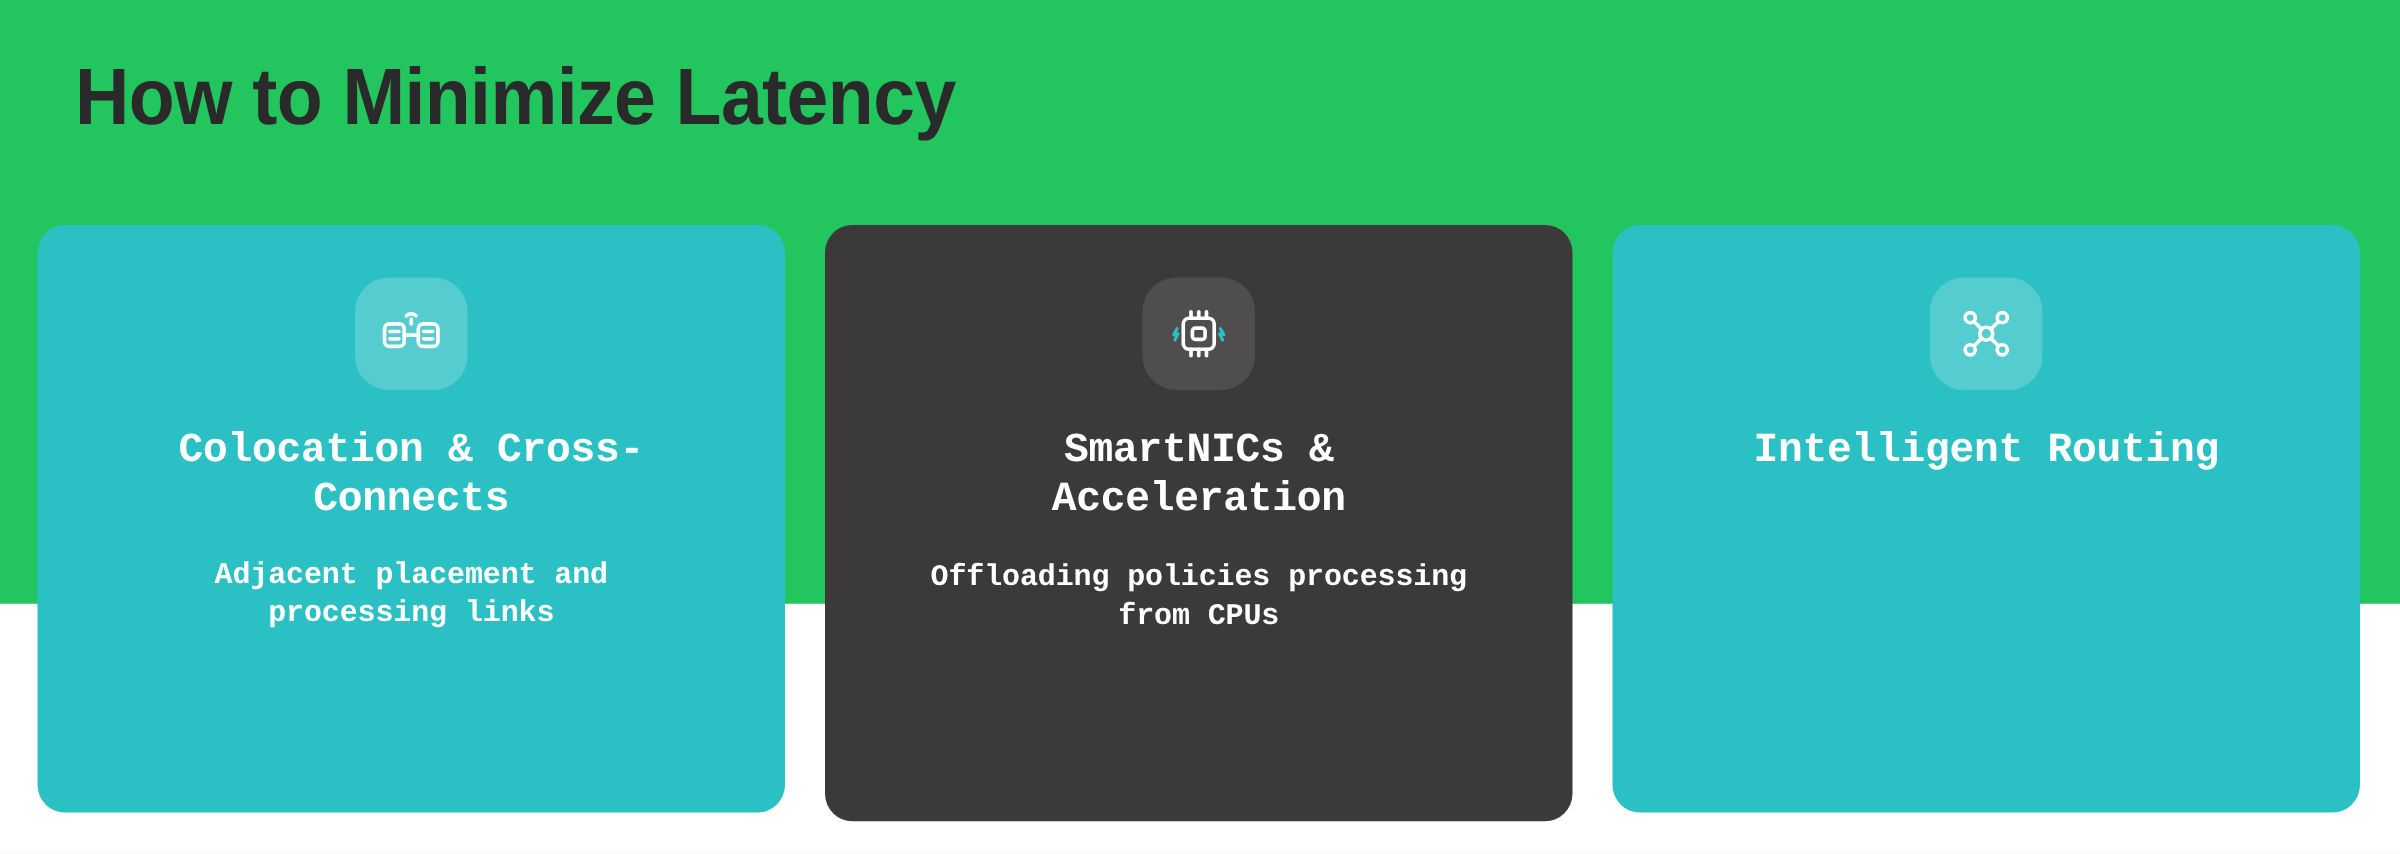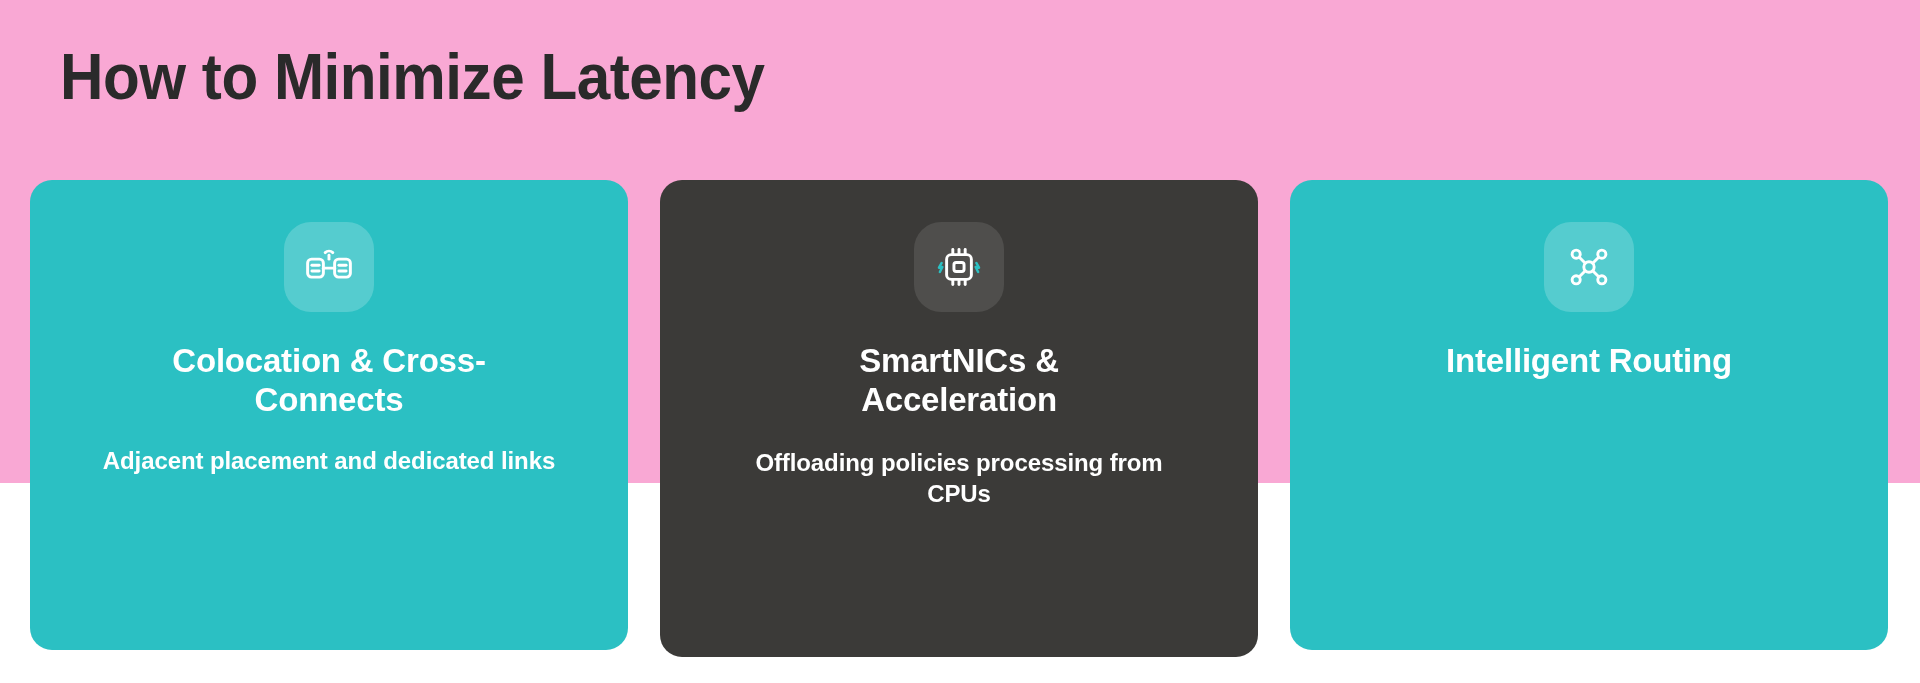--- a/index.html
+++ b/index.html
@@ -13,21 +13,21 @@
     height: 683px;
     overflow: hidden;
     font-family: "Liberation Sans", sans-serif;
     -webkit-font-smoothing: antialiased;
   }
 
   #slide {
     position: relative;
     width: 1920px;
     height: 483px;
-    background: #f9a8d4;
+    background: #22c55e;
   }
 
   
   #page-title {
     position: absolute;
     left: 60px;
     top: 44px;
     margin: 0;
     font-size: 64px;
     line-height: 1.05;
@@ -42,20 +42,21 @@
 
   
   #cards {
     position: absolute;
     left: 30px;
     top: 180px;
     width: 1858px;
     display: flex;
     align-items: flex-start;
     gap: 32px;
+    font-family: Liberation Mono, monospace;
   }
 
   .card {
     flex: 1 1 0;
     border-radius: 22px;
     box-sizing: border-box;
     padding: 42px 34px 0 34px;
     display: flex;
     flex-direction: column;
     align-items: center;
@@ -134,21 +135,21 @@
 
             <line x1="19" y1="25" x2="29" y2="25"></line>
 
             <line x1="24" y1="13.5" x2="24" y2="17"></line>
 
             <path d="M20.6 11.2 A5 5 0 0 1 27.4 11.2"></path>
           </svg>
         </span>
       </div>
       <div class="card-title">Colocation &amp; Cross-Connects</div>
-      <div class="card-desc">Adjacent placement and dedicated links</div>
+      <div class="card-desc">Adjacent placement and processing links</div>
     </div>
 
     <div class="card dark">
       <div class="icon-tile">
         <span>
           <svg width="54" height="54" viewBox="0 0 48 48" fill="none" stroke-linecap="round" stroke-linejoin="round">
             <g stroke="#ffffff" stroke-width="2.6">
 
               <rect x="13" y="13" width="22" height="22" rx="4"></rect>
 

